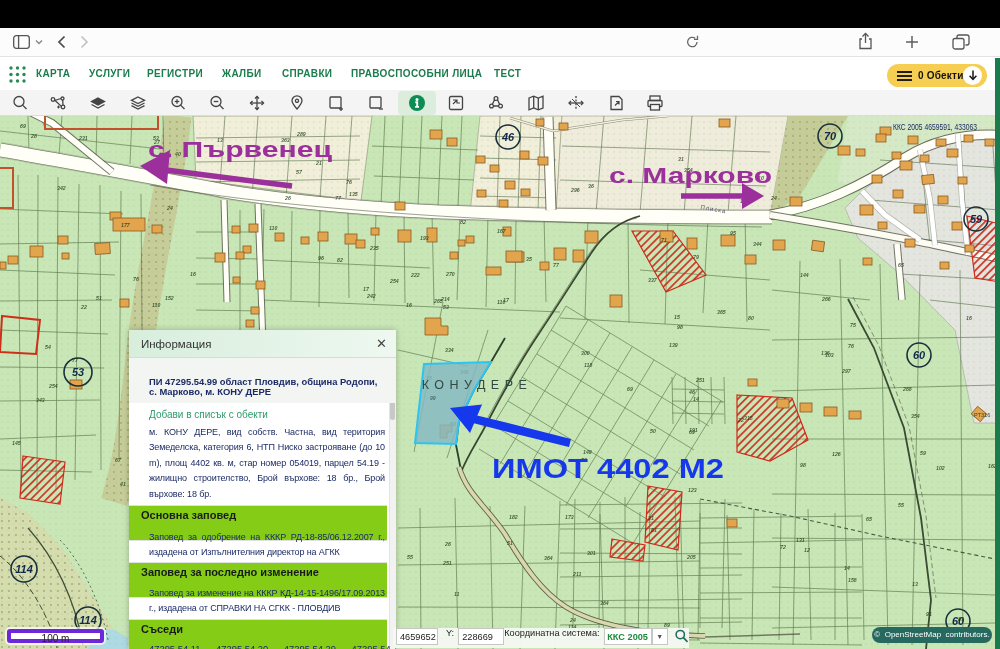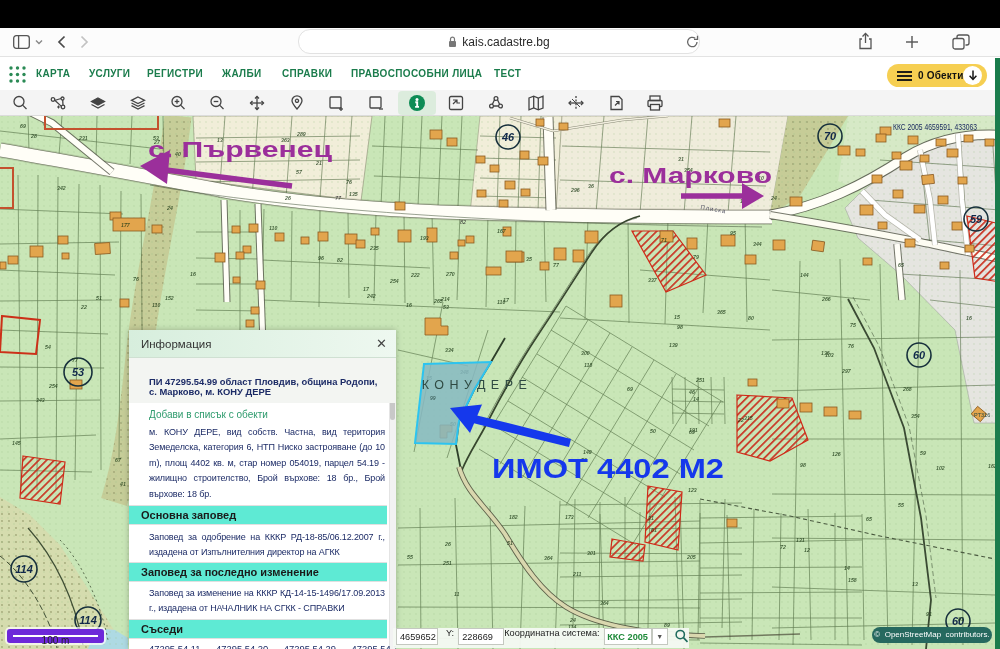--- a/index.html
+++ b/index.html
@@ -19,24 +19,24 @@
 #panel{position:absolute;left:129px;top:330px;width:267px;height:319px;background:#fff;box-shadow:0 0 6px rgba(0,0,0,0.25);font-family:"Liberation Sans",sans-serif}
 #phead{position:absolute;left:0;top:0;width:267px;height:28px;background:linear-gradient(90deg,#d7eedd,#eef8f0);border-bottom:1px solid #cfe0d2}
 #phead .t{position:absolute;left:12px;top:8px;font-size:11.5px;color:#333}
 #phead .x{position:absolute;right:9px;top:6px;font-size:13px;color:#444}
 #pbody{position:absolute;left:0;top:28px;width:267px;height:291px;background:#fff;overflow:hidden}
 .pel{position:absolute;color:#1c2b66}
 .jb{font-size:9px;letter-spacing:-0.12px}
 .jb .jl{text-align:justify;text-align-last:justify;height:15.4px}
 .jb div{line-height:15.4px;white-space:nowrap}
 .jb .jl{white-space:normal}
-.sect{position:absolute;left:0;width:258px;border-top:1px solid #e0e0e0;border-bottom:1px solid #e0e0e0;background:#5eead4;font-weight:bold;color:#1a1a1a;font-size:11px;padding:3px 0 3px 12px}
+.sect{position:absolute;left:0;width:258px;border-top:1px solid #e0e0e0;border-bottom:1px solid #e0e0e0;background:#84cc16;font-weight:bold;color:#1a1a1a;font-size:11px;padding:3px 0 19px 12px}
 #coordbar{position:absolute;left:393px;top:628px;width:296px;height:20px;background:rgba(244,249,242,0.95);display:flex;align-items:flex-start;font-size:9.2px;color:#222;white-space:nowrap}
 .cbox{background:#fff;border:1px solid #c4c8c0;height:17px;display:flex;align-items:center;padding:0 3px;flex:none}
-#scalebar{position:absolute;left:7px;top:629px;width:97px;height:14px;background:#fff;border:6px solid #6d28d9;border-radius:3px;box-shadow:0 0 0 2px rgba(255,255,255,0.7);font-size:10px;color:#222;text-align:center;line-height:11px}
+#scalebar{position:absolute;left:7px;top:629px;width:97px;height:14px;background:#fff;border:4px solid #6d28d9;border-radius:3px;box-shadow:0 0 0 2px rgba(255,255,255,0.7);font-size:10px;color:#222;text-align:center;line-height:11px}
 #osm{position:absolute;left:872px;top:627px;width:120px;height:16px;background:#26695f;border-radius:8px;color:#fff;font-size:8px;line-height:16px;text-align:center;white-space:nowrap;overflow:hidden}
 #scrollstrip{position:absolute;left:995px;top:58px;width:5px;height:591px;background:#1a7c4c}
 svg text{font-family:"Liberation Sans",sans-serif}
 </style></head>
 <body>
 <div id="page">
 <div id="macbar"></div>
 <div id="chrome"></div>
  <svg class="cicon" style="left:13px;top:35px" width="17" height="14" viewBox="0 0 17 14">
       <rect x="0.7" y="0.7" width="15.6" height="12.6" rx="2.5" fill="none" stroke="#555" stroke-width="1.3"></rect>
@@ -44,24 +44,20 @@
     </svg>
  <svg class="cicon" style="left:35px;top:39px" width="8" height="6" viewBox="0 0 8 6">
       <path d="M1,1.5 L4,4.5 L7,1.5" fill="none" stroke="#888" stroke-width="1.4"></path>
     </svg>
  <svg class="cicon" style="left:57px;top:35px" width="9" height="14" viewBox="0 0 9 14">
       <path d="M7.5,1.5 L2,7 L7.5,12.5" fill="none" stroke="#4a4a4a" stroke-width="1.7"></path>
     </svg>
  <svg class="cicon" style="left:80px;top:35px" width="9" height="14" viewBox="0 0 9 14">
       <path d="M1.5,1.5 L7,7 L1.5,12.5" fill="none" stroke="#c2c2c2" stroke-width="1.7"></path>
     </svg>
- <div id="urlbar"><svg width="9" height="12" viewBox="0 0 9 12" style="margin-right:5px">
-        <rect x="1" y="5" width="7" height="6" rx="1" fill="#777"></rect>
-        <path d="M2.5,5 V3.2 a2,2 0 0 1 4,0 V5" fill="none" stroke="#777" stroke-width="1.2"></path>
-      </svg>kais.cadastre.bg</div>
  <svg class="cicon" style="left:686px;top:35px;z-index:6" width="13" height="14" viewBox="0 0 13 14">
       <path d="M11,7 a4.7,4.7 0 1 1 -1.8,-3.7" fill="none" stroke="#666" stroke-width="1.3"></path>
       <path d="M11.5,0.8 L11.5,4.3 L8,4.3" fill="none" stroke="#666" stroke-width="1.3"></path>
     </svg>
  <svg class="cicon" style="left:858px;top:32px" width="15" height="18" viewBox="0 0 15 18">
       <path d="M4,7 H2 V16.5 H13 V7 H11" fill="none" stroke="#555" stroke-width="1.3"></path>
       <line x1="7.5" y1="1.5" x2="7.5" y2="11" stroke="#555" stroke-width="1.3"></line>
       <path d="M4.5,4.5 L7.5,1.5 L10.5,4.5" fill="none" stroke="#555" stroke-width="1.3"></path>
     </svg>
  <svg class="cicon" style="left:905px;top:35px" width="14" height="14" viewBox="0 0 14 14">
@@ -727,21 +723,21 @@
     <div>върхове: 18 бр.</div>
   </div>
   <div class="sect" style="top:147px">Основна заповед</div>
   <div class="pel jb" style="left:20px;top:172px;width:236px">
     <div class="jl">Заповед за одобрение на КККР РД-18-85/06.12.2007 г.,</div>
     <div>издадена от Изпълнителния директор на АГКК</div>
   </div>
   <div class="sect" style="top:204px">Заповед за последно изменение</div>
   <div class="pel jb" style="left:20px;top:228px;width:236px">
     <div class="jl">Заповед за изменение на КККР КД-14-15-1496/17.09.2013</div>
-    <div>г., издадена от НАЧАЛНИК НА СГКК - СПРАВКИ</div>
+    <div>г., издадена от СПРАВКИ НА СГКК - ПЛОВДИВ</div>
   </div>
   <div class="sect" style="top:261px">Съседи</div>
   <div class="pel" style="left:20px;top:285px;width:240px;font-size:9.4px;white-space:nowrap">47295.54.11,&nbsp;&nbsp;&nbsp;&nbsp;&nbsp;47295.54.20,&nbsp;&nbsp;&nbsp;&nbsp;&nbsp;47295.54.29,&nbsp;&nbsp;&nbsp;&nbsp;&nbsp;47295.54.30</div>
 </div>
 </div>
 <div id="scalebar">100 m</div>
 <div id="coordbar">
  <span class="cbox" style="margin-left:3px;width:42px">4659652</span>
  <span style="margin-left:8px">Y:</span>
  <span class="cbox" style="margin-left:4px;width:46px">228669</span>

